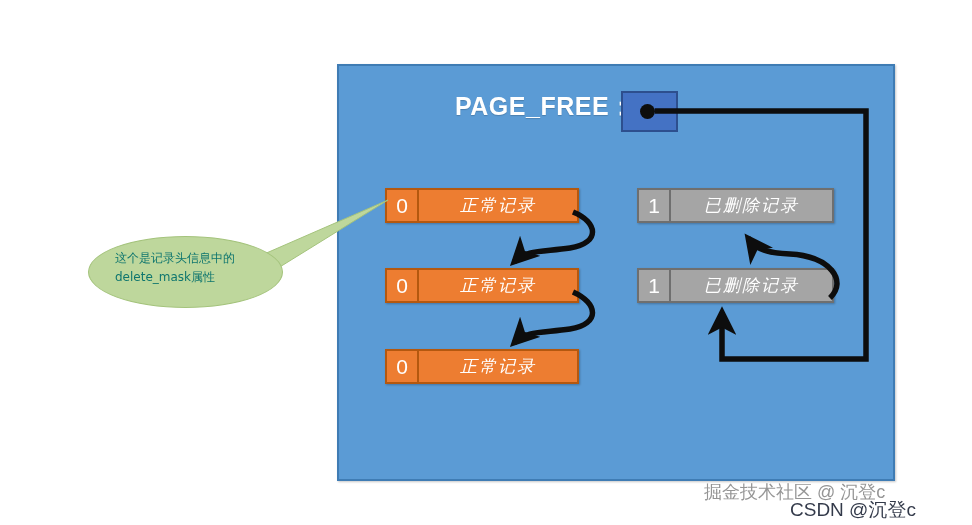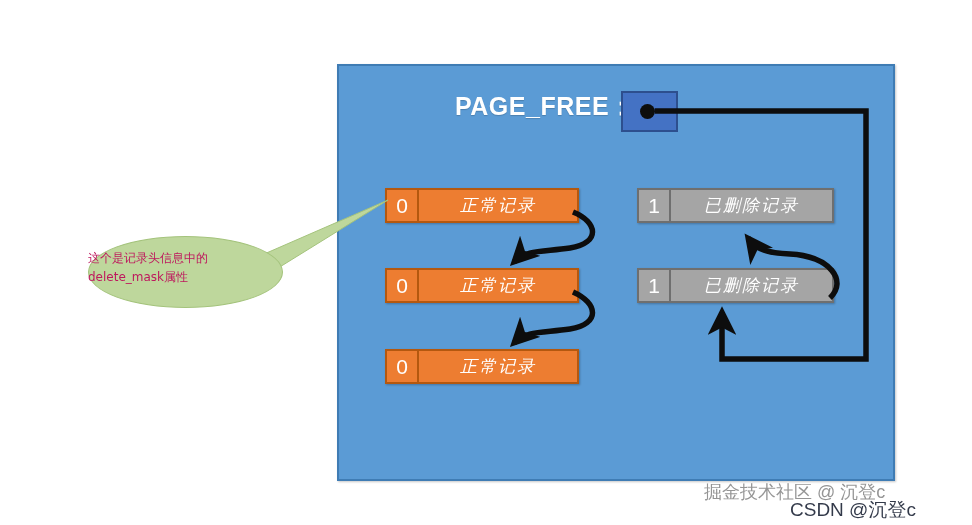--- a/index.html
+++ b/index.html
@@ -129,27 +129,27 @@
     top: 236px;
     width: 195px;
     height: 72px;
     background: #BED79C;
     border: 1px solid #a4c37c;
     border-radius: 50% / 50%;
     box-sizing: border-box;
   }
   .callout-text {
     position: absolute;
-    left: 88px;
+    left: 115px;
     top: 249px;
     width: 172px;
     font-family: "DejaVu Sans", sans-serif;
     font-size: 12px;
     line-height: 19px;
-    color: #be185d;
+    color: #0f766e;
     white-space: pre-line;
   }
   
   .wm-main {
     position: absolute;
     left: 704px;
     top: 480px;
     font-size: 18px;
     color: #8d8d8d;
     white-space: nowrap;

